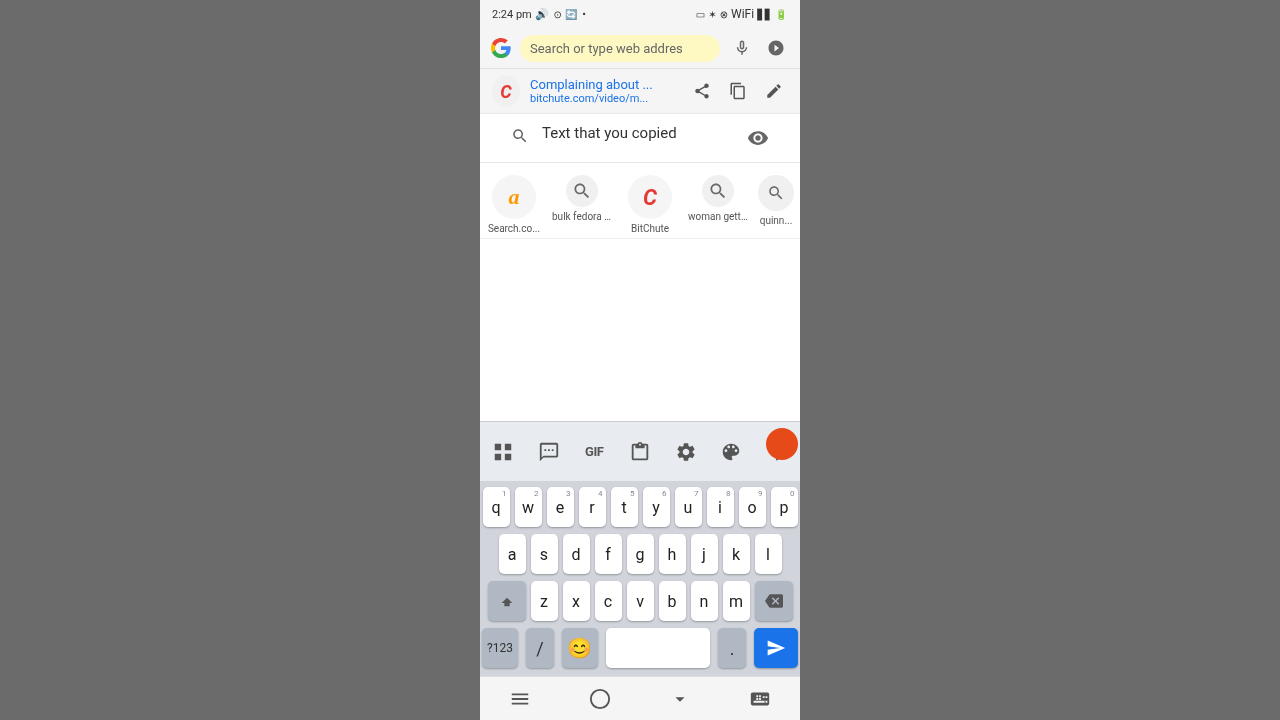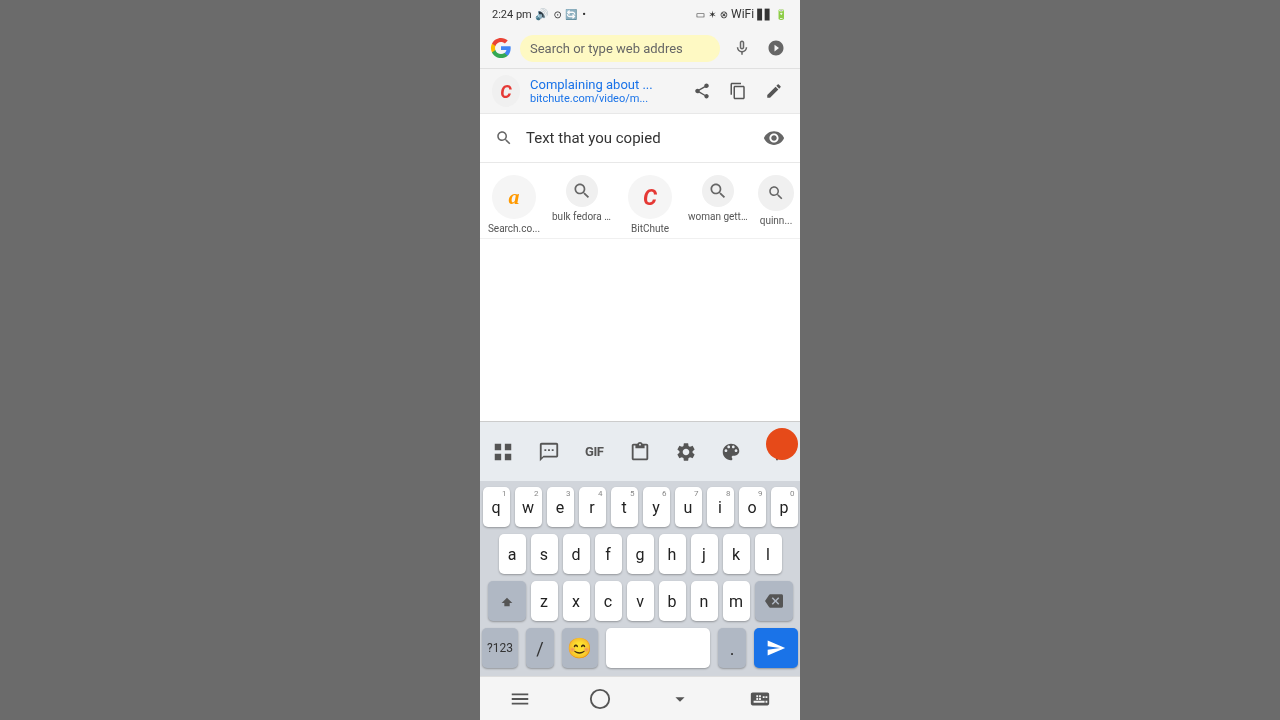--- a/index.html
+++ b/index.html
@@ -119,23 +119,23 @@
       color: #1a73e8;
     }
     .recent-tab-actions {
       display: flex;
       gap: 8px;
       align-items: center;
     }
     
     .copied-row {
       background: #fff;
-      padding: 10px 12px;
-      display: flex;
-      align-items: center;
+      padding: 10px 28px;
+      display: flex;
+      align-items: flex-start;
       gap: 10px;
       border-bottom: 1px solid #e8e8e8;
     }
     .search-icon-sm {
       width: 24px;
       height: 24px;
       color: #666;
       display: flex;
       align-items: center;
       justify-content: center;

